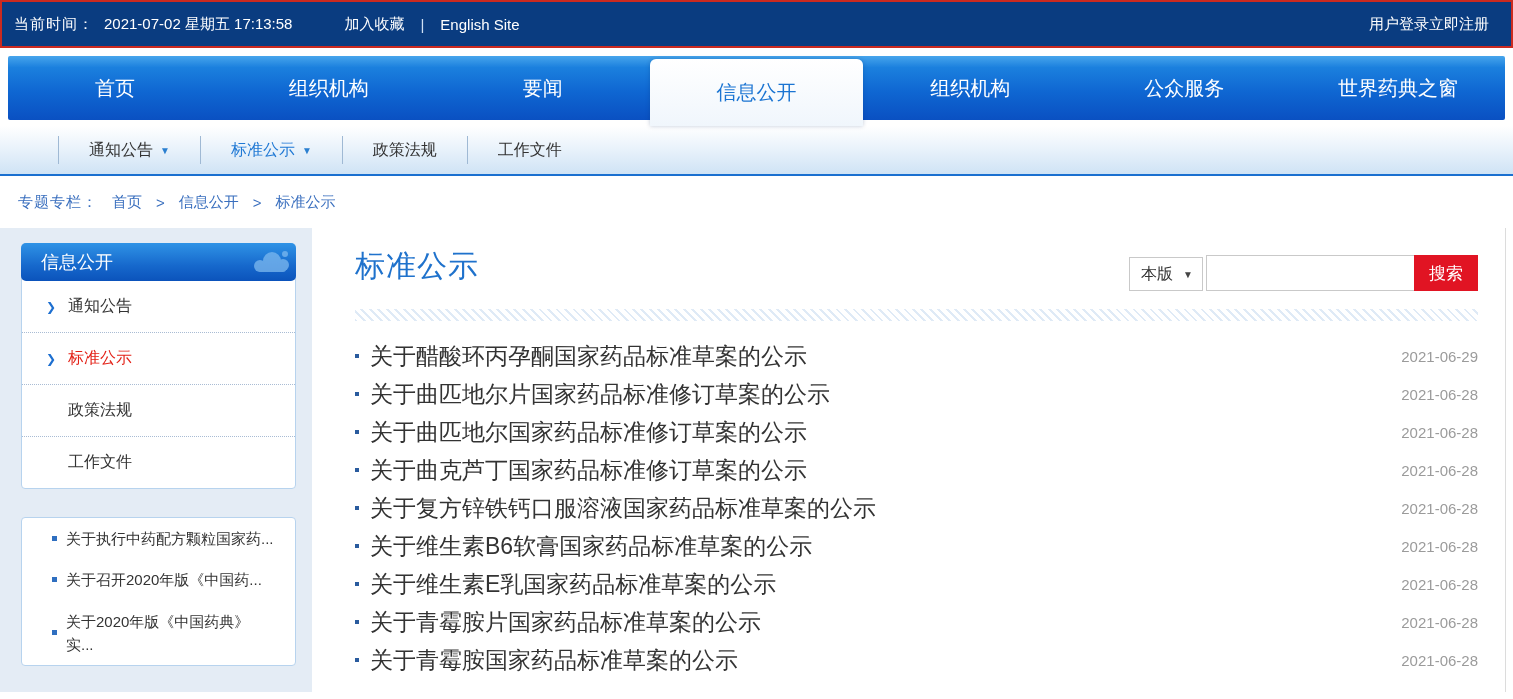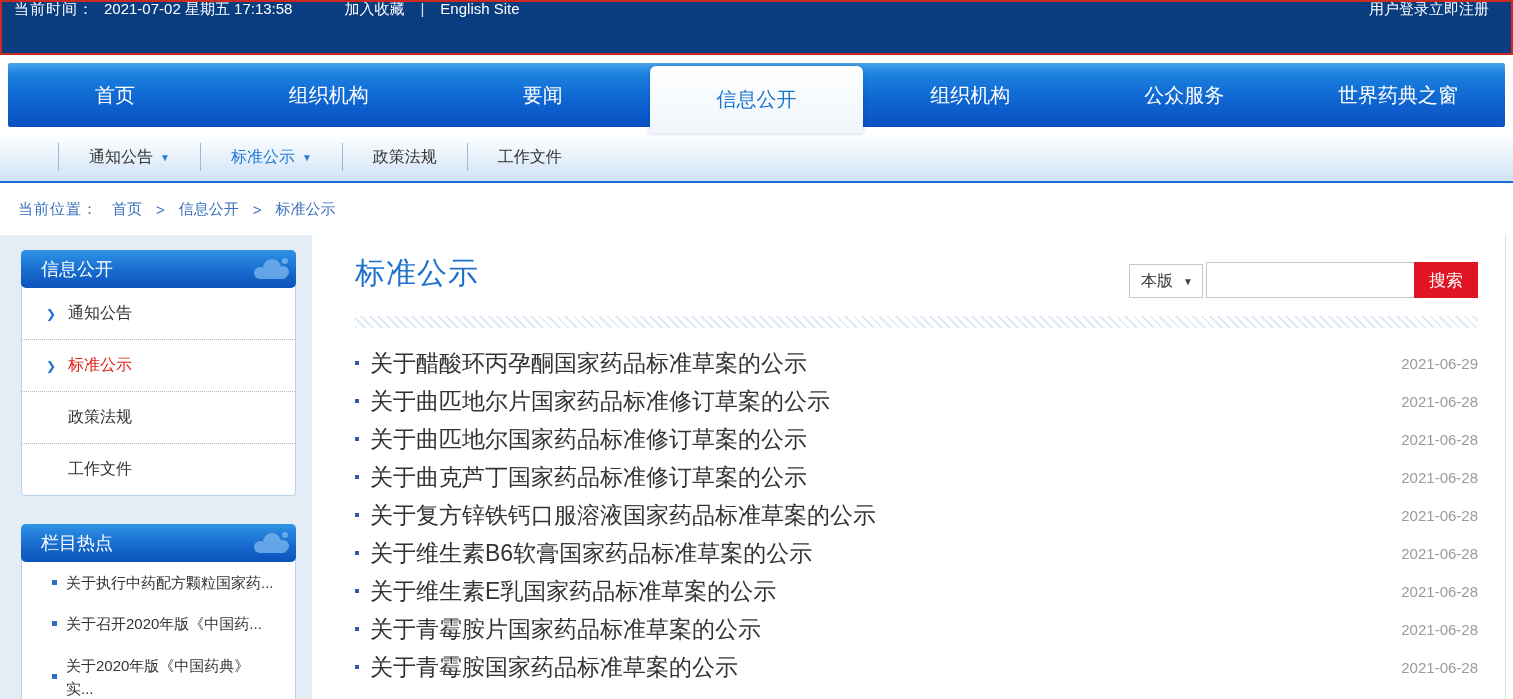--- a/index.html
+++ b/index.html
@@ -1,21 +1,21 @@
 <!DOCTYPE html>
 <html><head>
 <meta charset="utf-8">
 <style>
   * { margin:0; padding:0; box-sizing:border-box; }
   html,body { width:1513px; height:699px; overflow:hidden; background:#fff;
     font-family:"Liberation Sans","DejaVu Sans",sans-serif; }
 
   
-  .topbar { position:relative; height:55px; background:#0a3c80; color:#fff;
-    display:flex; padding:0 24px 0 14px; font-size:15px; }
+  .topbar { position:relative; height:48px; background:#0a3c80; color:#fff;
+    display:flex; align-items:center; padding:0 24px 0 14px; font-size:15px; }
   .topbar .annotation { position:absolute; inset:0; border:2px solid #cb2a20; pointer-events:none; }
   .topbar .time-label { letter-spacing:1px; }
   .topbar .time-value { margin-left:10px; }
   .topbar .fav { margin-left:52px; }
   .topbar .tb-divider { margin:0 16px; color:#cfe0f5; }
   .topbar .right { margin-left:auto; display:flex; }
   .topbar .tb-link { cursor:pointer; }
 
   
   .main-nav { margin:8px 8px 0 8px; height:64px; display:flex;
@@ -140,21 +140,21 @@
     </div>
     <div class="subnav-item">
       <span>政策法规</span>
     </div>
     <div class="subnav-item">
       <span>工作文件</span>
     </div>
   </div>
 
 <div class="breadcrumb" id="breadcrumb">
-  <span class="crumb-label">当前位置：</span>
+  <span class="crumb-label">专题专栏：</span>
 <span class="crumb-link">首页</span>
     <span class="crumb-sep">&gt;</span>
     <span class="crumb-link">信息公开</span>
     <span class="crumb-sep">&gt;</span>
     <span class="crumb-link">标准公示</span>
   </div>
 
 <div class="page-lower">
 
   <div class="side-col">
@@ -173,32 +173,20 @@
       </div>
       <div id="info-items">
           <div class="side-item"><span class="chev">❯</span><span>通知公告</span></div>
           <div class="side-item active"><span class="chev">❯</span><span>标准公示</span></div>
           <div class="side-item"><span>政策法规</span></div>
           <div class="side-item"><span>工作文件</span></div>
         </div>
     </div>
 
     <div class="side-box hot-box">
-      <div class="side-box-header">
-        <span>栏目热点</span>
-        <svg class="cloud" width="52" height="26" viewBox="0 0 52 26">
-          <g fill="#7db9ef">
-            <circle cx="34" cy="12" r="9"></circle>
-              <circle cx="22" cy="17" r="6"></circle>
-            <circle cx="45" cy="16" r="6"></circle>
-              <circle cx="47" cy="5" r="3"></circle>
-            <rect x="20" y="17" width="28" height="6" rx="3"></rect>
-          </g>
-        </svg>
-      </div>
       <div id="hot-items">
           <div class="hot-item">
             <span class="hot-bullet"></span>
             <span class="hot-text">关于执行中药配方颗粒国家药...</span>
           </div>
           <div class="hot-item">
             <span class="hot-bullet"></span>
             <span class="hot-text">关于召开2020年版《中国药...</span>
           </div>
           <div class="hot-item">

